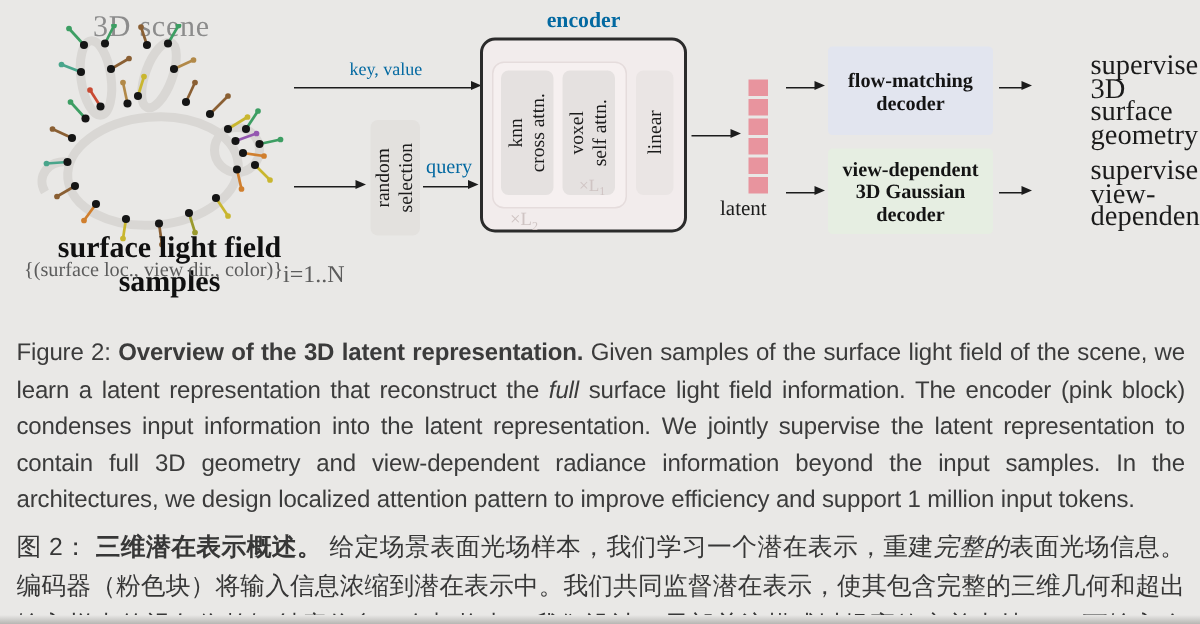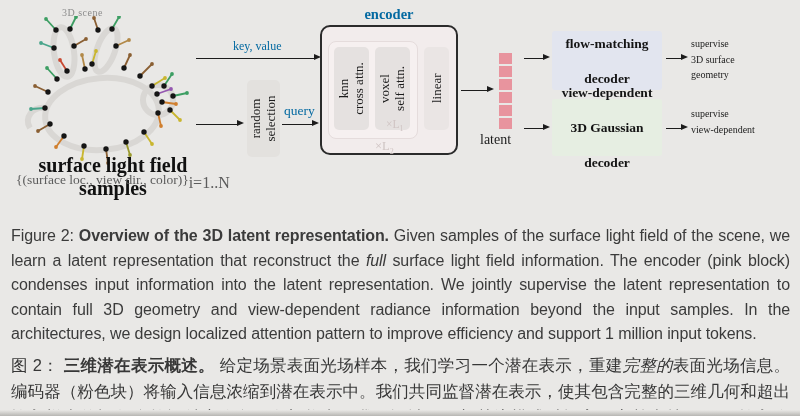--- a/index.html
+++ b/index.html
@@ -8,49 +8,49 @@
   
   .diagram{position:absolute;left:0;top:0;width:800px;height:200px;}
   .dlabel{position:absolute;color:#0369a1;font-size:14px;white-space:nowrap;}
   .arrow{position:absolute;height:0;border-top:1.6px solid #1c1c1c;}
   .arrow::after{content:"";position:absolute;right:-6px;top:-4.7px;width:0;height:0;
     border-left:7px solid #1c1c1c;border-top:3.8px solid transparent;border-bottom:3.8px solid transparent;}
   .vbox{position:absolute;display:flex;align-items:center;justify-content:center;border-radius:5px;}
   .vtext{transform:rotate(-90deg);text-align:center;font-size:13px;line-height:14.5px;
          color:#1b1b1b;white-space:nowrap;}
   #scene-svg{position:absolute;left:12px;top:16px;}
-  #scene-label{left:62px;top:7px;color:#8c8c8c;font-size:10px;letter-spacing:.5px;}
+  #scene-label{left:62px;top:7px;color:#8c8c8c;font-size:20px;letter-spacing:.5px;}
   #samples-title{position:absolute;left:28px;top:154px;width:170px;text-align:center;
                  font-weight:bold;font-size:20px;color:#101010;}
   #samples-set{position:absolute;left:16px;top:172px;font-size:13.5px;color:#5c5c5c;}
   #samples-set sub{font-size:16px;}
   #random-box{left:247px;top:80px;width:33px;height:77px;background:#e3e1de;}
   #keyvalue-label{left:233px;top:39px;font-size:12px;}
   #query-label{left:284px;top:103px;font-size:13.5px;}
   #encoder-box{position:absolute;left:320px;top:25px;width:138px;height:130px;
                background:#f2ecec;border:2px solid #2b2b2b;border-radius:10px;box-sizing:border-box;}
   #encoder-label{left:320px;top:6px;width:138px;text-align:center;font-weight:bold;font-size:14.5px;}
   #inner-group{position:absolute;left:328px;top:41px;width:90px;height:98px;
                background:#f6f0f0;border:1.5px solid #e5dcdc;border-radius:8px;box-sizing:border-box;}
   #knn-box{left:334px;top:47px;width:35px;height:83px;background:#e5e1e0;}
   #voxel-box{left:375px;top:47px;width:35px;height:83px;background:#e5e1e0;}
   #linear-box{left:424px;top:47px;width:25px;height:83px;background:#eae5e4;}
   .lrepeat{position:absolute;color:#cfc4c3;font-size:11.5px;}
   .lrepeat sub{font-size:8px;}
   #l1-label{left:386px;top:118px;}
-  #l2-label{left:375px;top:139px;font-size:12.5px;}
+  #l2-label{left:340px;top:139px;font-size:12.5px;}
   #latent-squares{position:absolute;left:499px;top:53px;display:flex;flex-direction:column;gap:2px;}
   .lsq{width:13px;height:11px;}
   #latent-label{position:absolute;left:480px;top:132px;width:52px;text-align:left;font-size:14px;color:#1b1b1b;}
   .decoder{position:absolute;left:552px;width:110px;display:flex;flex-direction:column;
            justify-content:center;text-align:center;font-weight:bold;font-size:13.5px;
-           line-height:15px;color:#141414;border-radius:3px;gap:20px;}
+           line-height:15px;color:#141414;border-radius:3px;}
   #decoder-flow{top:31px;height:59px;background:#e2e5ef;}
   #decoder-gauss{top:99px;height:57px;background:#e6eee2;}
-  .output{position:absolute;left:691px;font-size:10px;line-height:15.5px;color:#1b1b1b;}
+  .output{position:absolute;left:727px;font-size:19px;line-height:15.5px;color:#1b1b1b;}
   #output-geom{top:36px;}
   #output-rad{top:106px;}
   
   .cap{position:absolute;left:11px;width:779px;text-align:justify;margin-top:11px;}
   .cap-en{top:213px;font-family:"Liberation Sans",sans-serif;font-size:16px;line-height:24.5px;
           color:#3b3b3b;letter-spacing:-0.1px;}
   .cap-zh{top:341px;font-family:"Liberation Sans",sans-serif;font-size:16.5px;line-height:26px;color:#373737;}
   .bottom-edge{position:absolute;left:0;bottom:0;width:800px;height:6px;
                background:linear-gradient(#e9e8e6,#b7b6b3);}
 </style>

